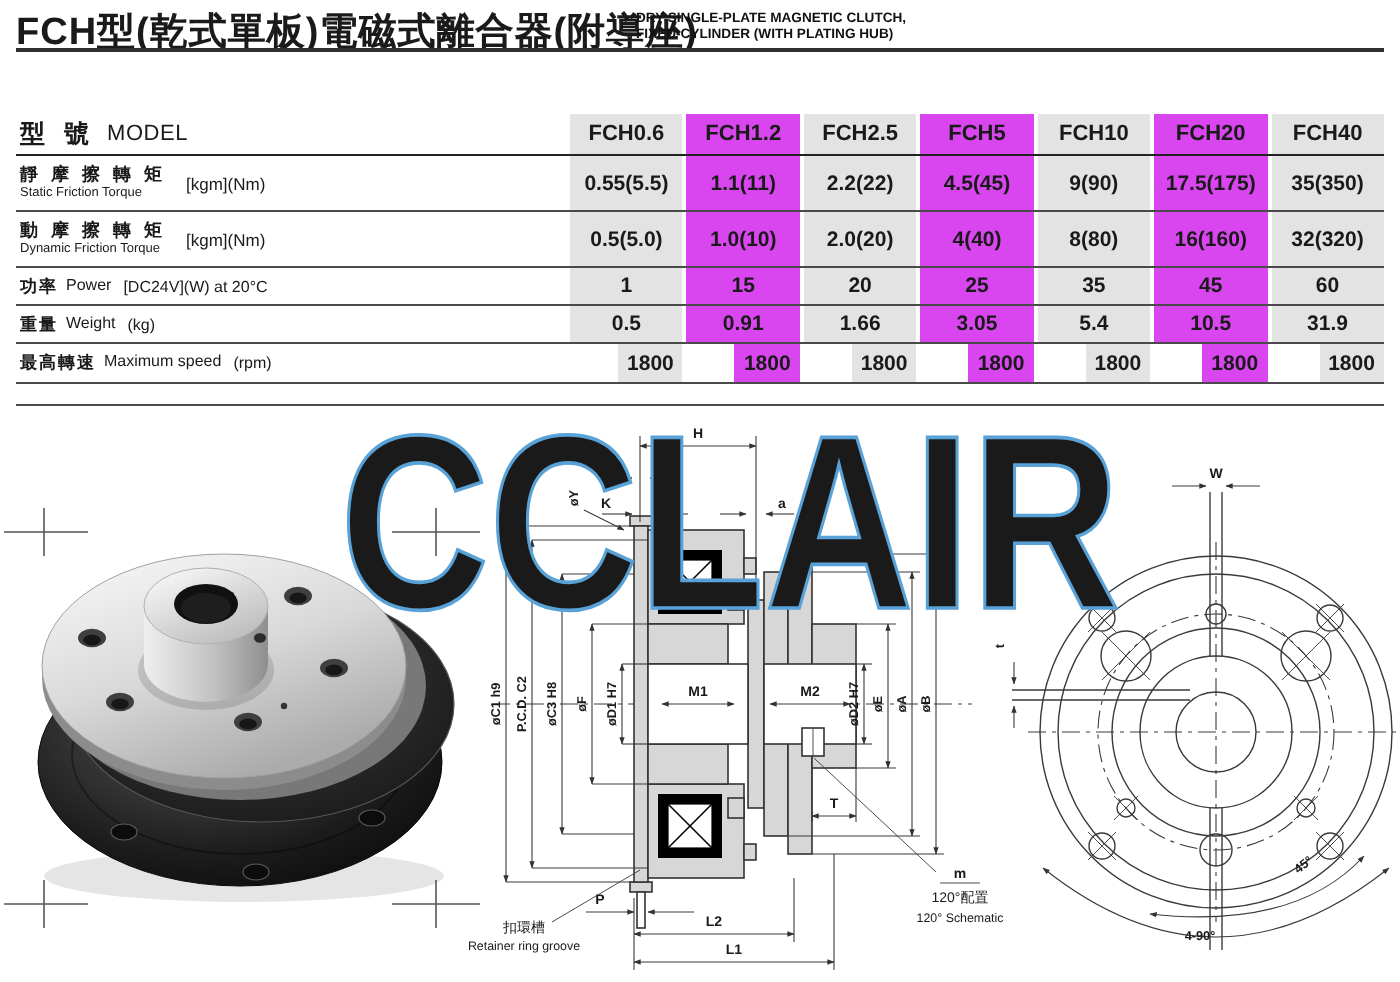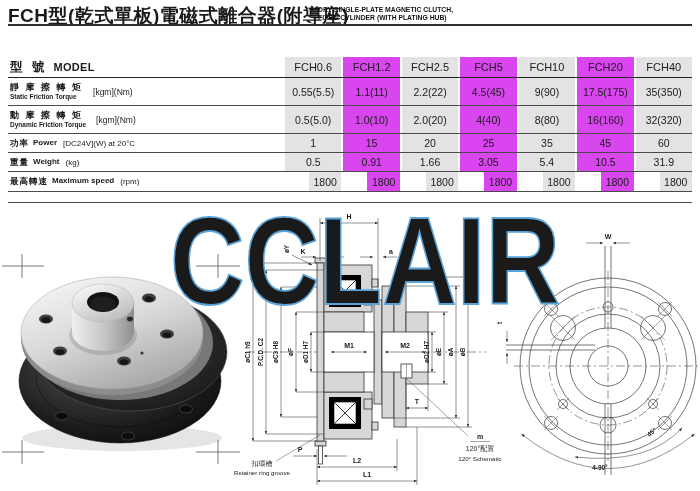--- a/index.html
+++ b/index.html
@@ -13,29 +13,29 @@
   
   .spec-table{position:absolute;left:8px;top:57px;width:684px;}
   .t-row{display:grid;grid-template-columns:275px repeat(7,1fr);border-bottom:1px solid #4a4a4a;}
   .rh{height:20px;border-bottom:1.5px solid #222;}
   .r0,.r1{height:27px;}
   .r2,.r3{height:18px;}
   .r4{height:19px;gap:24px;}
   .t-label{display:flex;align-items:center;padding-left:2px;background:#fff;}
   .lw{display:flex;flex-direction:column;justify-content:center;}
   .zh{font-size:9px;font-weight:bold;letter-spacing:2px;line-height:1.2;white-space:nowrap;}
-  .en{font-size:6.5px;font-weight:bold;line-height:1.15;white-space:nowrap;}
+  .en{font-size:6.5px;font-weight:normal;line-height:1.15;white-space:nowrap;}
   .unit{font-size:8.5px;margin-left:10px;white-space:nowrap;}
   .inline .lw{flex-direction:row;align-items:flex-start;gap:4px;}
   .inline .zh{font-size:8.5px;letter-spacing:1px;}
   .inline .en{font-size:8px;}
   .inline .unit{margin-left:6px;font-size:8px;}
   .zh-big{font-size:12.5px;font-weight:bold;letter-spacing:3px;}
-  .en-big{font-size:11px;font-weight:bold;margin-left:6px;letter-spacing:.3px;}
-  .t-cell{display:flex;align-items:center;justify-content:center;font-size:10.5px;font-weight:normal;
+  .en-big{font-size:11px;font-weight:normal;margin-left:6px;letter-spacing:.3px;}
+  .t-cell{display:flex;align-items:center;justify-content:center;font-size:10.5px;font-weight:bold;
           border-left:2px solid #fff;}
   .mh{font-size:11px;}
   .ce{background:#e3e3e3;}
   .co{background:#d946ef;}
   
   .draw{position:absolute;left:0;top:203px;width:700px;height:288px;}
   svg .ln{stroke:#3a3a3a;stroke-width:.7;fill:none;}
   svg .thin{stroke:#3a3a3a;stroke-width:.45;fill:none;}
   svg .cl{stroke:#3a3a3a;stroke-width:.55;fill:none;stroke-dasharray:9 3 2 3;}
   svg .dim{stroke:#3a3a3a;stroke-width:.55;fill:none;}

